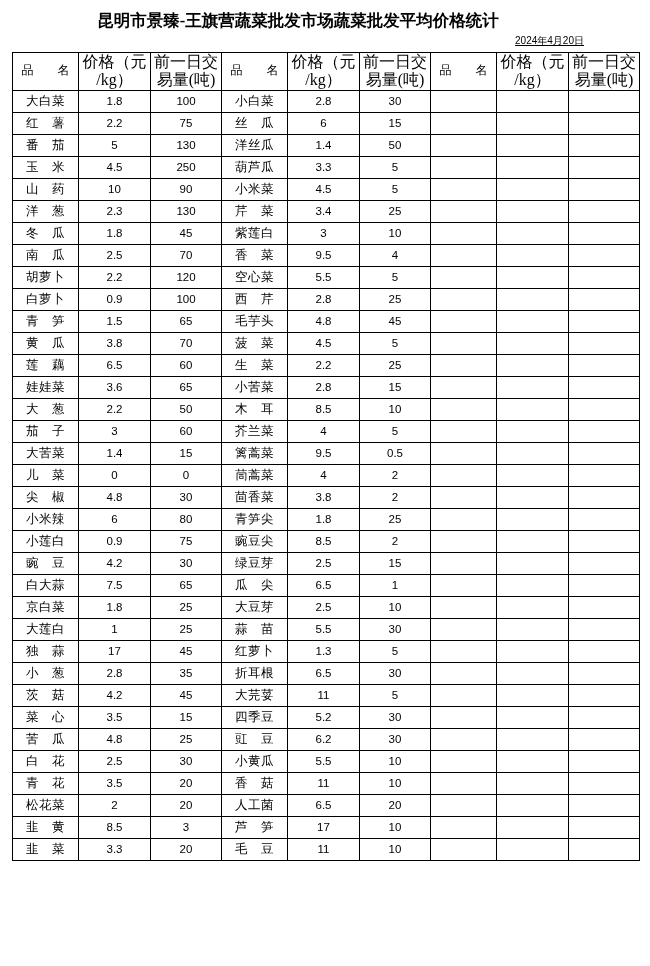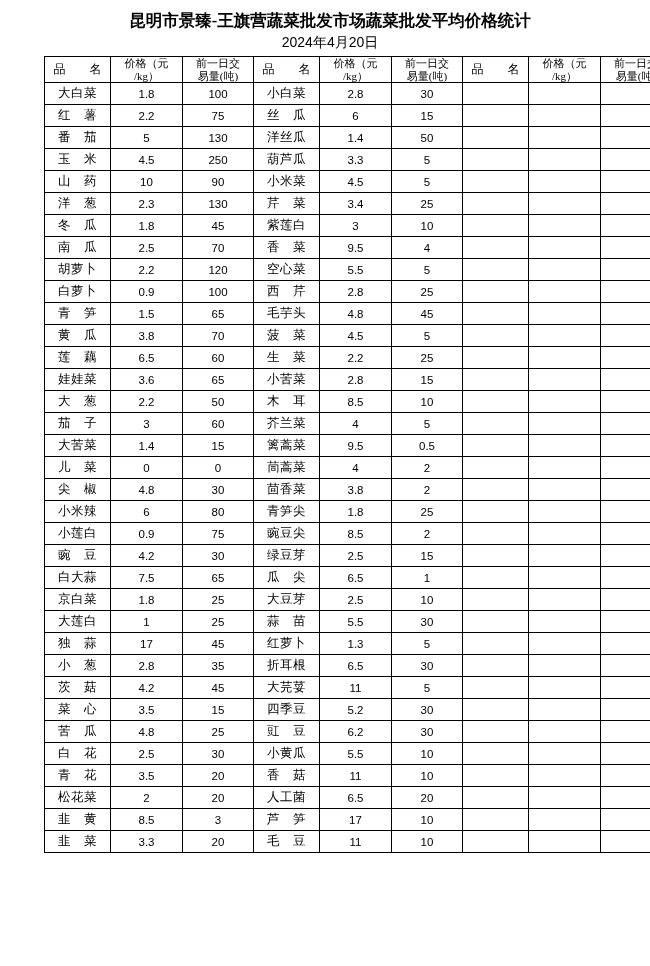--- a/index.html
+++ b/index.html
@@ -11,35 +11,35 @@
     width: 650px;
     height: 966px;
     font-family: "Liberation Serif", "DejaVu Serif", serif;
     color: #000;
     overflow: hidden;
   }
   .page {
     width: 596px;
     box-sizing: border-box;
     padding: 6px 12px 16px 12px;
-    margin-left: 32px;
   }
   .doc-title {
     text-align: center;
     font-size: 16.5px;
     font-weight: bold;
     letter-spacing: 0px;
     margin: 4px 0 2px 0;
     white-space: nowrap;
   }
   .doc-date {
-    text-align: center;
-    font-size: 14px;
+    text-align: right;
+    font-size: 10px;
     margin: 0 0 4px 0;
     font-family: "Liberation Sans", sans-serif;
+    text-decoration: underline;
   }
   table.price-table {
     border-collapse: collapse;
     width: 626px;
     table-layout: fixed;
     font-size: 11.5px;
   }
   table.price-table td, table.price-table th {
     border: 1px solid #000;
     height: 21px;
@@ -53,21 +53,21 @@
     font-weight: normal;
     font-size: 12px;
     line-height: 1.15;
     height: 34px;
   }
   .hd-name {
     letter-spacing: 6px;
     text-indent: 6px;
   }
   .hd-two-line {
-    font-size: 11px;
+    font-size: 16px;
   }
   td.name-cell {
     font-size: 12.5px;
     letter-spacing: 0.5px;
   }
   td.num-cell {
     font-family: "Liberation Sans", sans-serif;
     font-size: 11.5px;
   }
   

